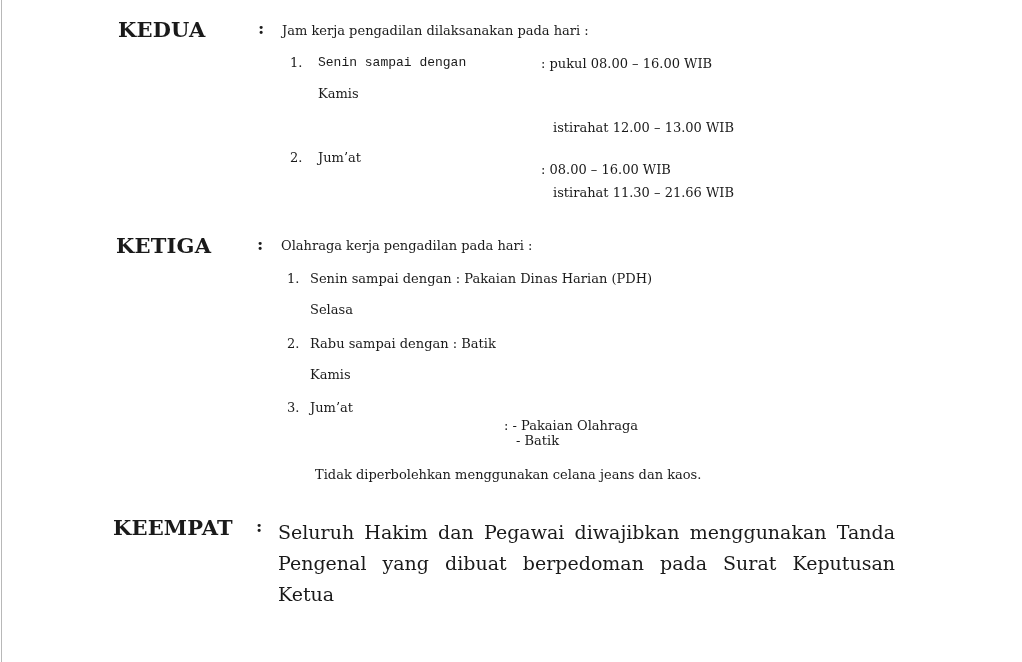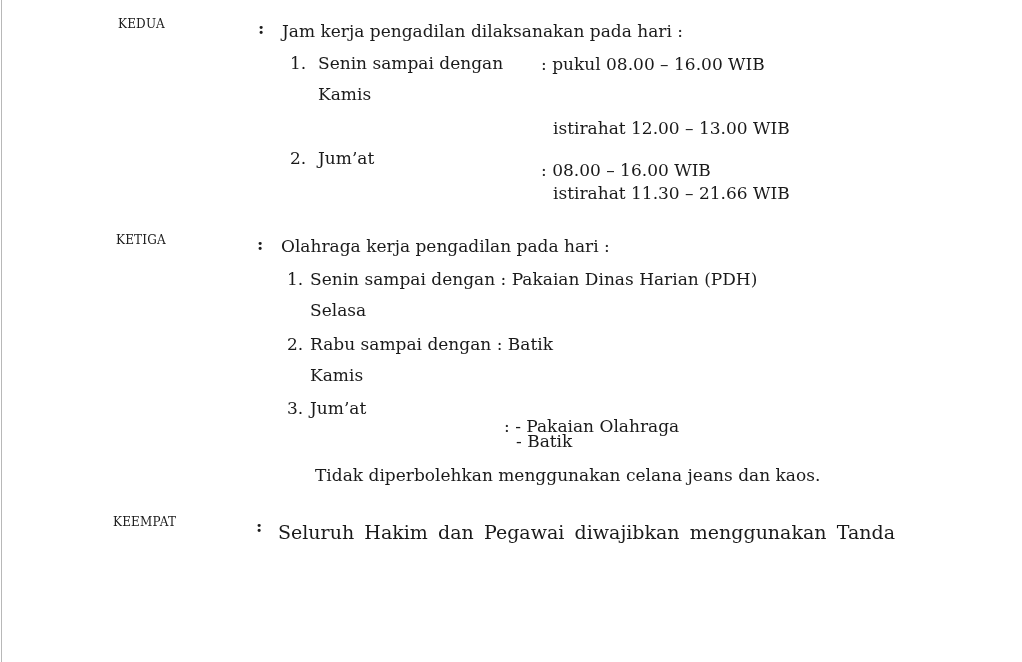--- a/index.html
+++ b/index.html
@@ -5,45 +5,45 @@
     html, body { margin: 0; padding: 0; }
     body {
       width: 1022px; height: 662px; overflow: hidden;
       background: #ffffff; position: relative;
       font-family: "DejaVu Serif", "Liberation Serif", serif;
       color: #1a1a1a;
     }
     .left-rule {
       position: absolute; left: 1px; top: 0; width: 1px; height: 662px; background: #b8b8b8;
     }
-    .t { position: absolute; white-space: nowrap; font-size: 17px; line-height: 22px; }
+    .t { position: absolute; white-space: nowrap; font-size: 13px; line-height: 22px; }
     .label {
       position: absolute; font-family: "DejaVu Serif", "Liberation Serif", serif;
-      font-weight: normal; font-size: 12px; letter-spacing: 0.2px;
+      font-weight: bold; font-size: 21px; letter-spacing: 0.2px;
     }
     .colon { position: absolute; font-weight: bold; font-size: 17px; }
     .justify {
       position: absolute; left: 278px; width: 617px; font-size: 19px; line-height: 31px;
       text-align: justify; text-align-last: left;
     }
     .justify .line { display: block; text-align: justify; text-align-last: justify; }
     .justify .line.last { text-align-last: left; }
   </style>
 </head>
 <body>
 
 <div class="left-rule"></div>
 
 <div>
   <span class="label" style="left:118px; top:17px;">KEDUA</span>
   <span class="colon" style="left:258px; top:18px;">:</span>
   <span class="t" style="left:282px; top:20px;">Jam kerja pengadilan dilaksanakan pada hari  :</span>
 
   <span class="t" style="left:290px; top:52px;">1.</span>
-  <span class="t" style="left:318px; top:52px;">Senin sampai dengan</span>
+  <span class="t" style="left:318px; top:52px;font-family:Liberation Mono, monospace;">Senin sampai dengan</span>
   <span class="t" style="left:318px; top:83px;">Kamis</span>
   <span class="t" style="left:541px; top:53px;">: pukul 08.00 – 16.00 WIB</span>
   <span class="t" style="left:553px; top:117px;">istirahat 12.00 – 13.00 WIB</span>
 
   <span class="t" style="left:290px; top:147px;">2.</span>
   <span class="t" style="left:318px; top:147px;">Jum’at</span>
   <span class="t" style="left:541px; top:159px;">: 08.00 – 16.00 WIB</span>
   <span class="t" style="left:553px; top:182px;">istirahat 11.30 – 21.66 WIB</span>
 </div>
 
@@ -66,14 +66,15 @@
   <span class="t" style="left:516px; top:430px;">- Batik</span>
 
   <span class="t" style="left:315px; top:464px;text-align:center;">Tidak diperbolehkan menggunakan celana jeans dan kaos.</span>
 </div>
 
 <div>
   <span class="label" style="left:113px; top:515px;text-align:right;">KEEMPAT</span>
   <span class="colon" style="left:256px; top:516px;">:</span>
   <div class="justify" style="top:517px;">
     <span class="line">Seluruh Hakim dan Pegawai diwajibkan menggunakan Tanda</span>
+    <span class="line">Pengenal yang dibuat berpedoman pada Surat Keputusan Ketua</span>
   </div>
 </div>
 
 </body></html>

